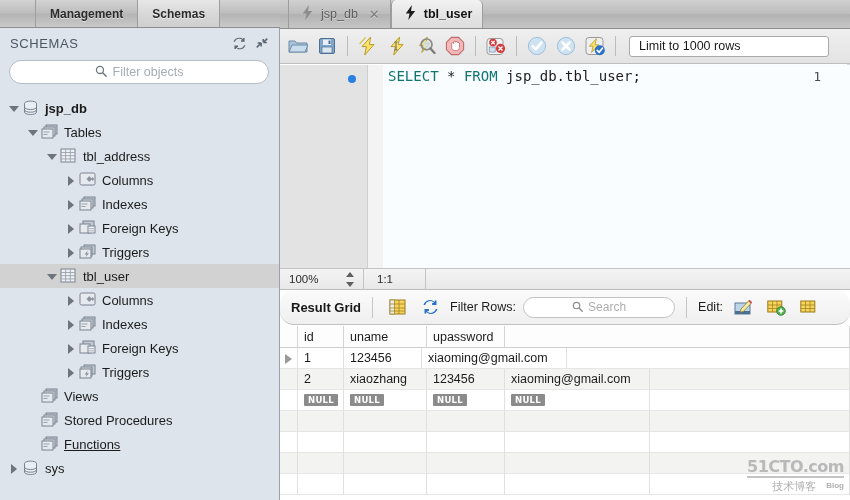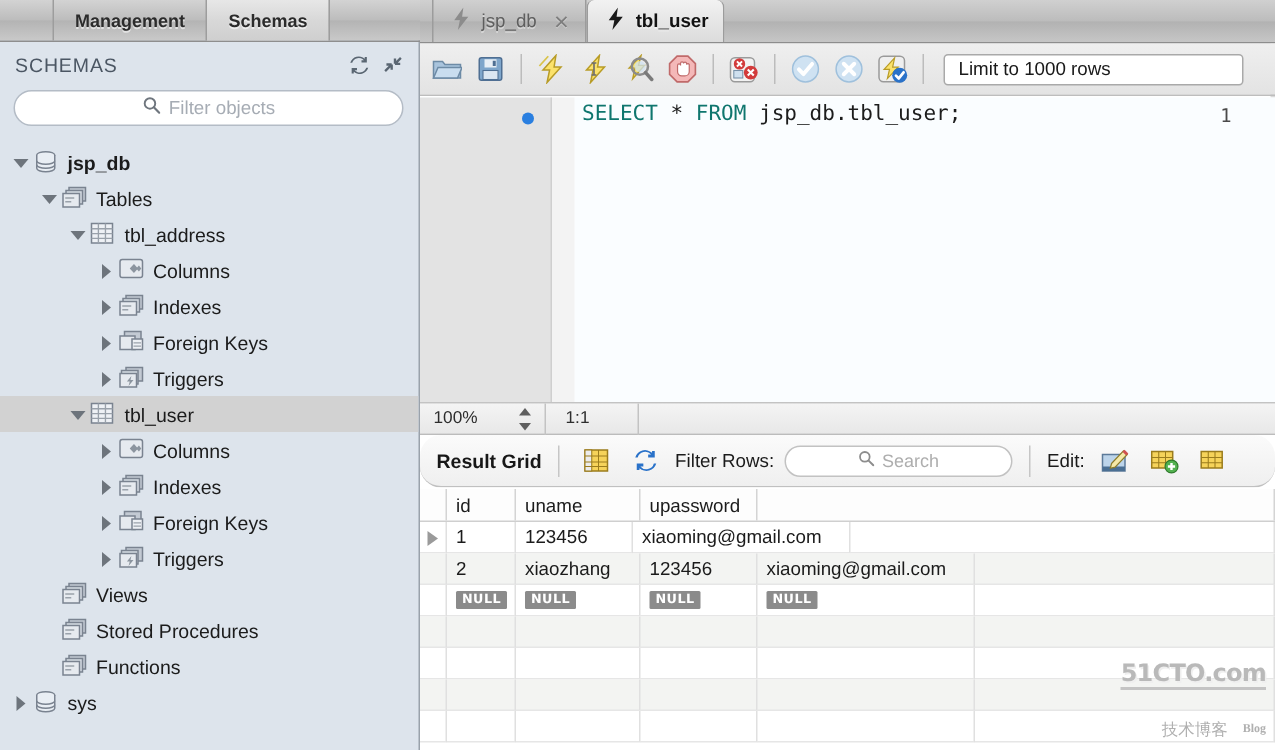--- a/index.html
+++ b/index.html
@@ -306,22 +306,21 @@
     font-family: "DejaVu Sans", sans-serif;
     font-size: 16px; font-weight: bold;
     color: #b9b9b9;
     letter-spacing: -0.5px;
     text-shadow: 1px 1px 0 #efefef;
     border-bottom: 2px solid #c4c4c4;
     line-height: 1.05;
   }
   .wm-sub {
     font-size: 11px; color: #b0b0b0;
-    margin-top: 19px;
-    font-family: Liberation Serif, serif;
+    margin-top: 1px;
   }
   .wm-sub .blog { font-size: 8px; font-weight: bold; margin-left: 10px; vertical-align: 2px; }
 
   .vscroll-main {
     position: absolute; right: 0; top: 29px;
     width: 3px; height: 36px;
     background: #d9d9d9;
   }
 </style>
 </head>
@@ -497,21 +496,21 @@
         <div class="tree-row" style="padding-left: 26px;">
           <span class="twisty "></span>
           <span class="ticon"><svg width="17" height="15" viewBox="0 0 17 15">
               <rect x="5" y="1" width="11" height="9" stroke="#7a8390" fill="#c3cad3"></rect>
               <rect x="3" y="3" width="11" height="9" fill="#d6dce3" stroke="#7a8390"></rect>
               <rect x="1" y="5" width="11" height="9" fill="#e6eaef" stroke="#7a8390"></rect>
               <path d="M2.5 8 h6 M2.5 10.5 h4" stroke="#9aa2ab"></path>
             </svg></span>
           <span class="tlabel">Stored Procedures</span>
         </div>
-        <div class="tree-row" style="padding-left: 26px;">
+        <div class="tree-row" style="padding-left: 26px; text-decoration: underline;">
           <span class="twisty "></span>
           <span class="ticon"><svg width="17" height="15" viewBox="0 0 17 15">
               <rect x="5" y="1" width="11" height="9" stroke="#7a8390" fill="#c3cad3"></rect>
               <rect x="3" y="3" width="11" height="9" fill="#d6dce3" stroke="#7a8390"></rect>
               <rect x="1" y="5" width="11" height="9" fill="#e6eaef" stroke="#7a8390"></rect>
               <path d="M2.5 8 h6 M2.5 10.5 h4" stroke="#9aa2ab"></path>
             </svg></span>
           <span class="tlabel">Functions</span>
         </div>
         <div class="tree-row" style="padding-left: 7px;">

